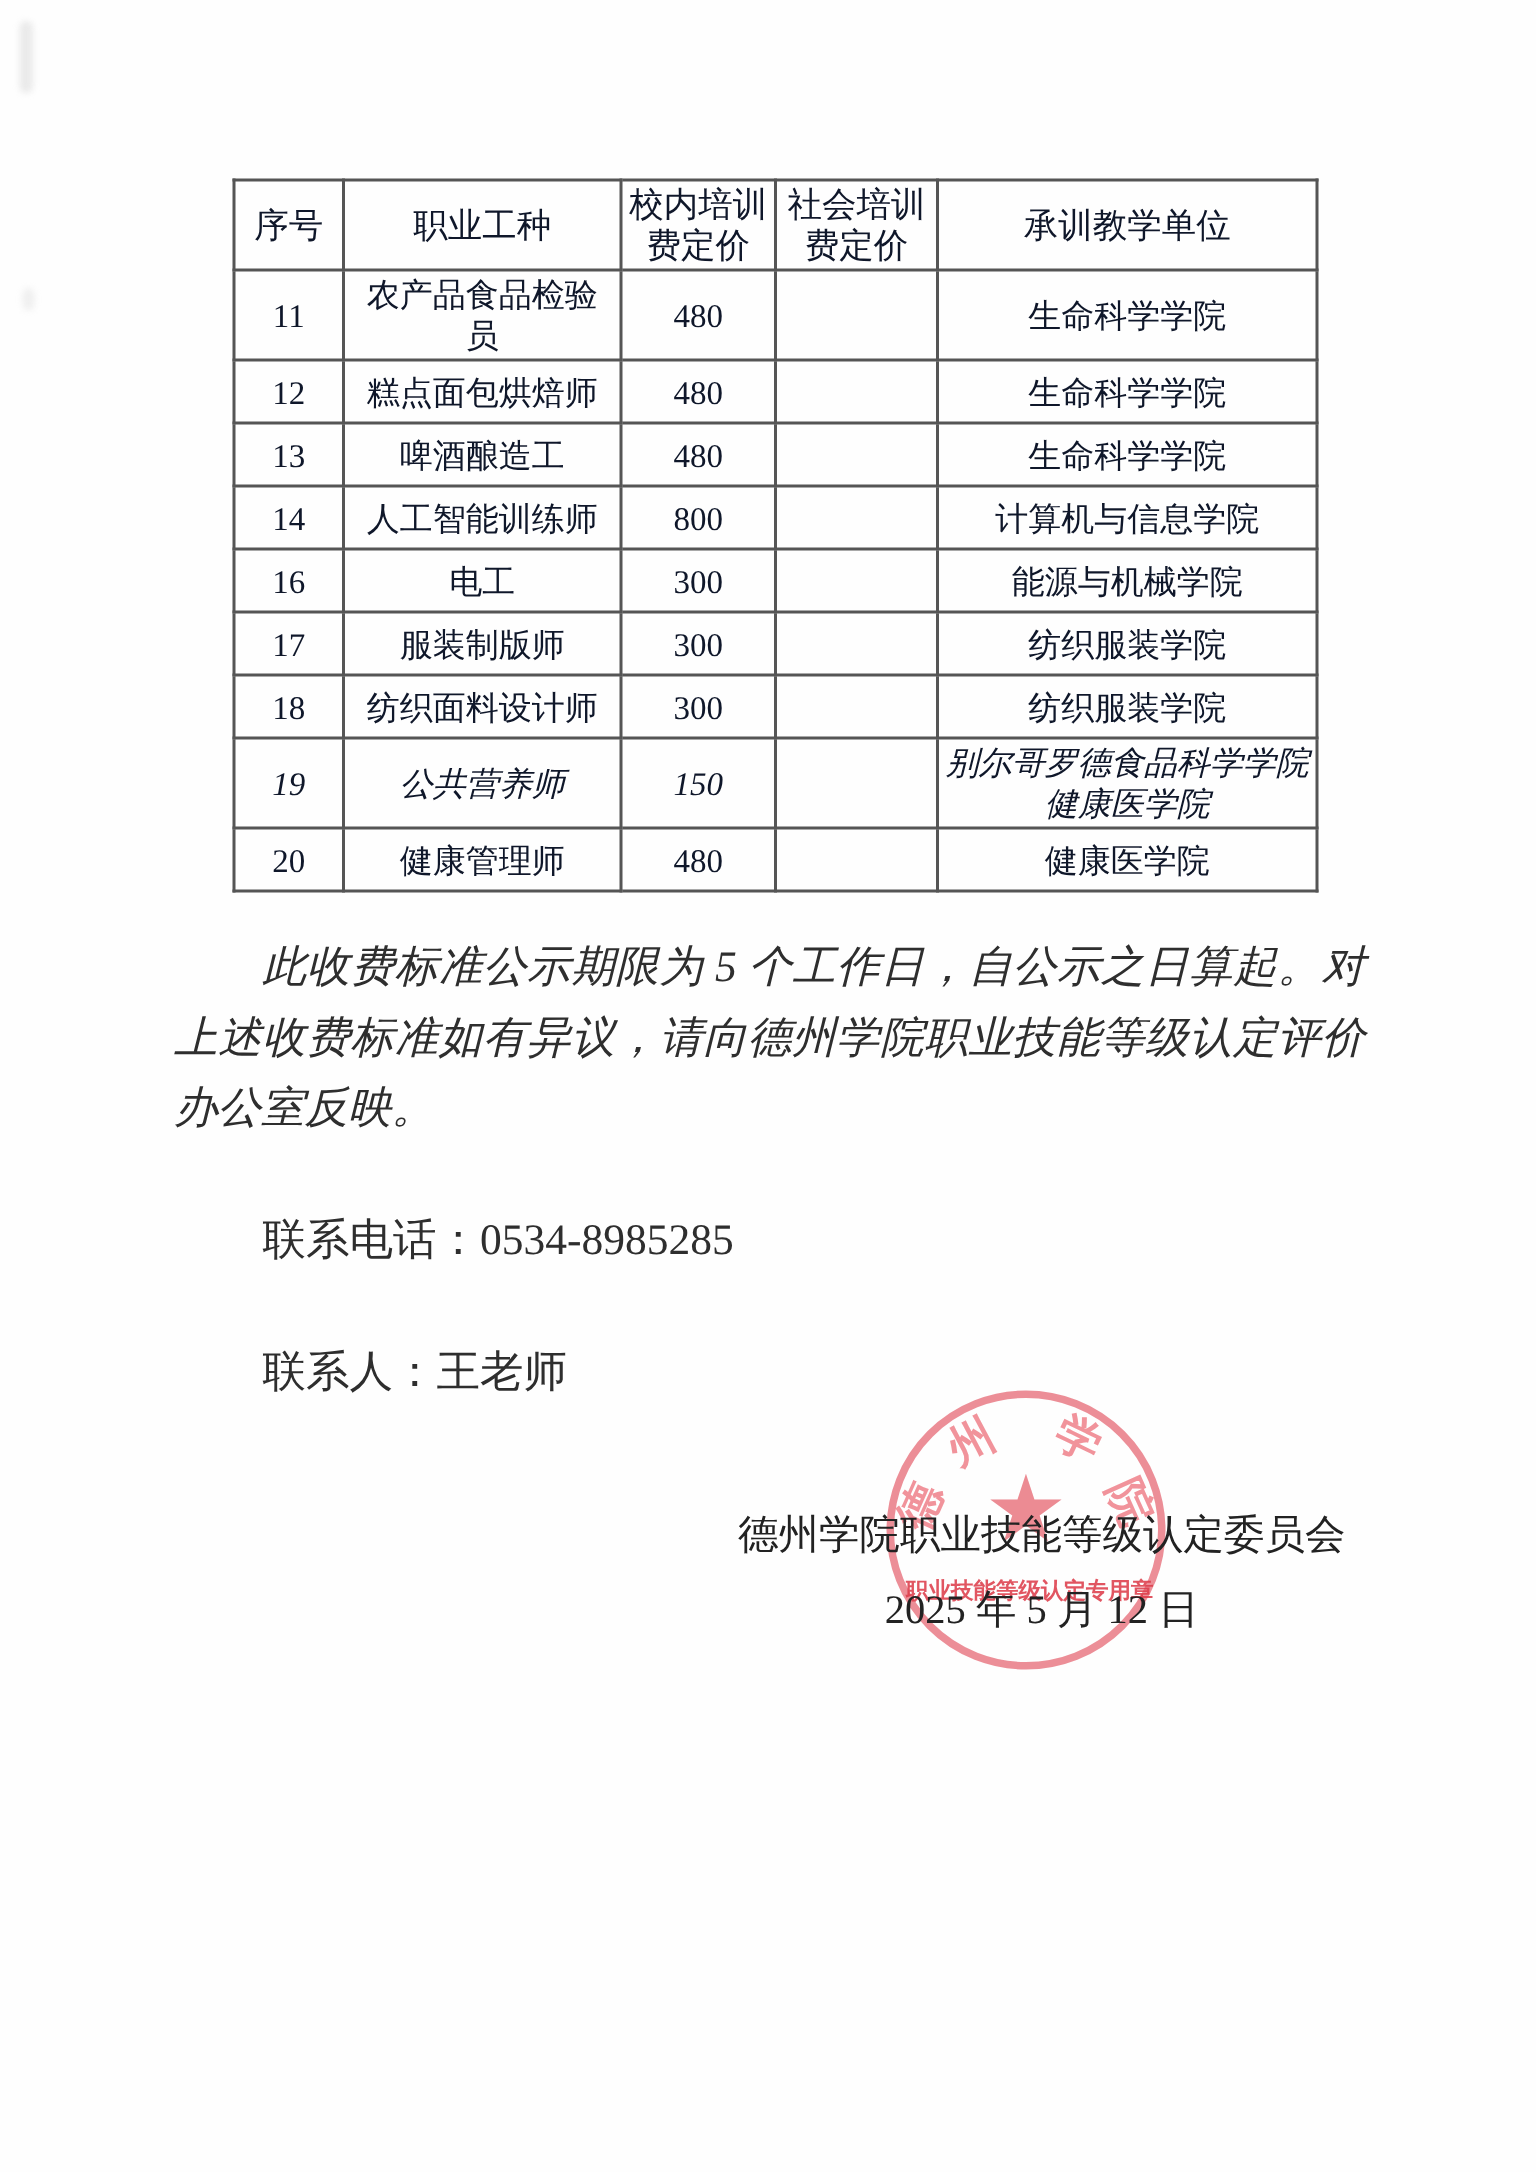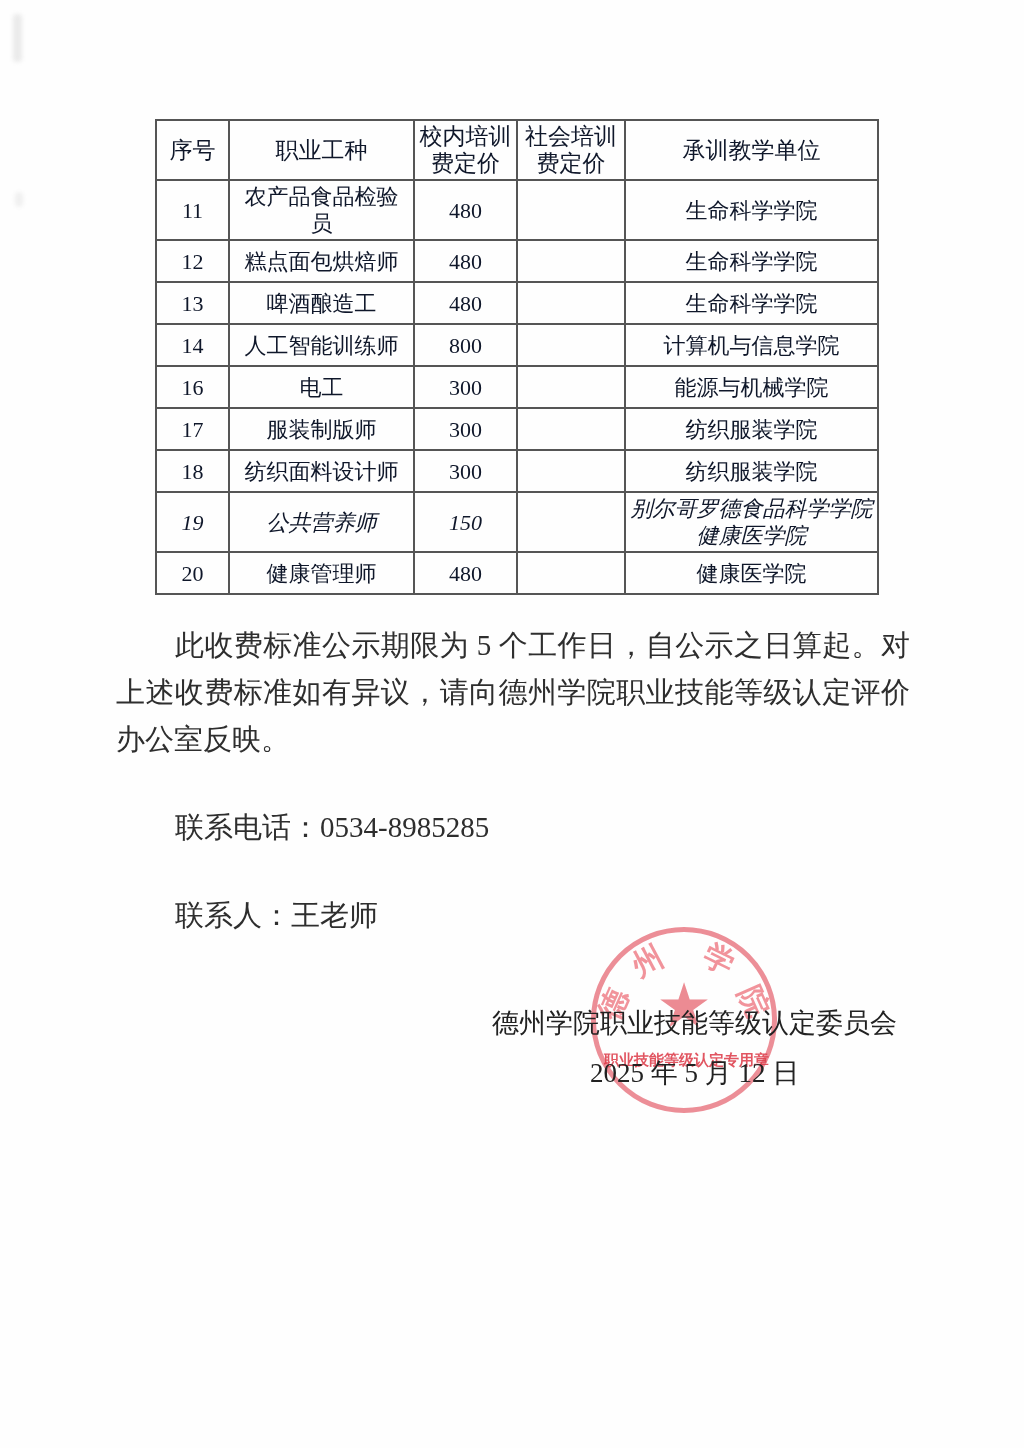--- a/index.html
+++ b/index.html
@@ -39,21 +39,21 @@
   tr.hdr   { height: 58px; }
   tr.reg   { height: 42px; margin-top: 38px; }
   tr.tall  { height: 58px; font-style: italic; }
 
   
   .body-text {
     position: absolute; left: 116px; top: 622px; width: 794px;
     font-size: 29px; line-height: 47px;
     color: #2e2e2e;
   }
-  .body-text .para { text-align: justify; text-indent: 59px; }
+  .body-text .para { text-align: justify; text-indent: 59px; font-style: italic; }
   .body-text .contact-line { padding-left: 59px; margin-top: 41px; }
 
   
   .signature {
     position: absolute; left: 472px; top: 998px; width: 445px;
     text-align: center; font-size: 27px; line-height: 50px;
     color: #222; z-index: 3;
   }
 
   

